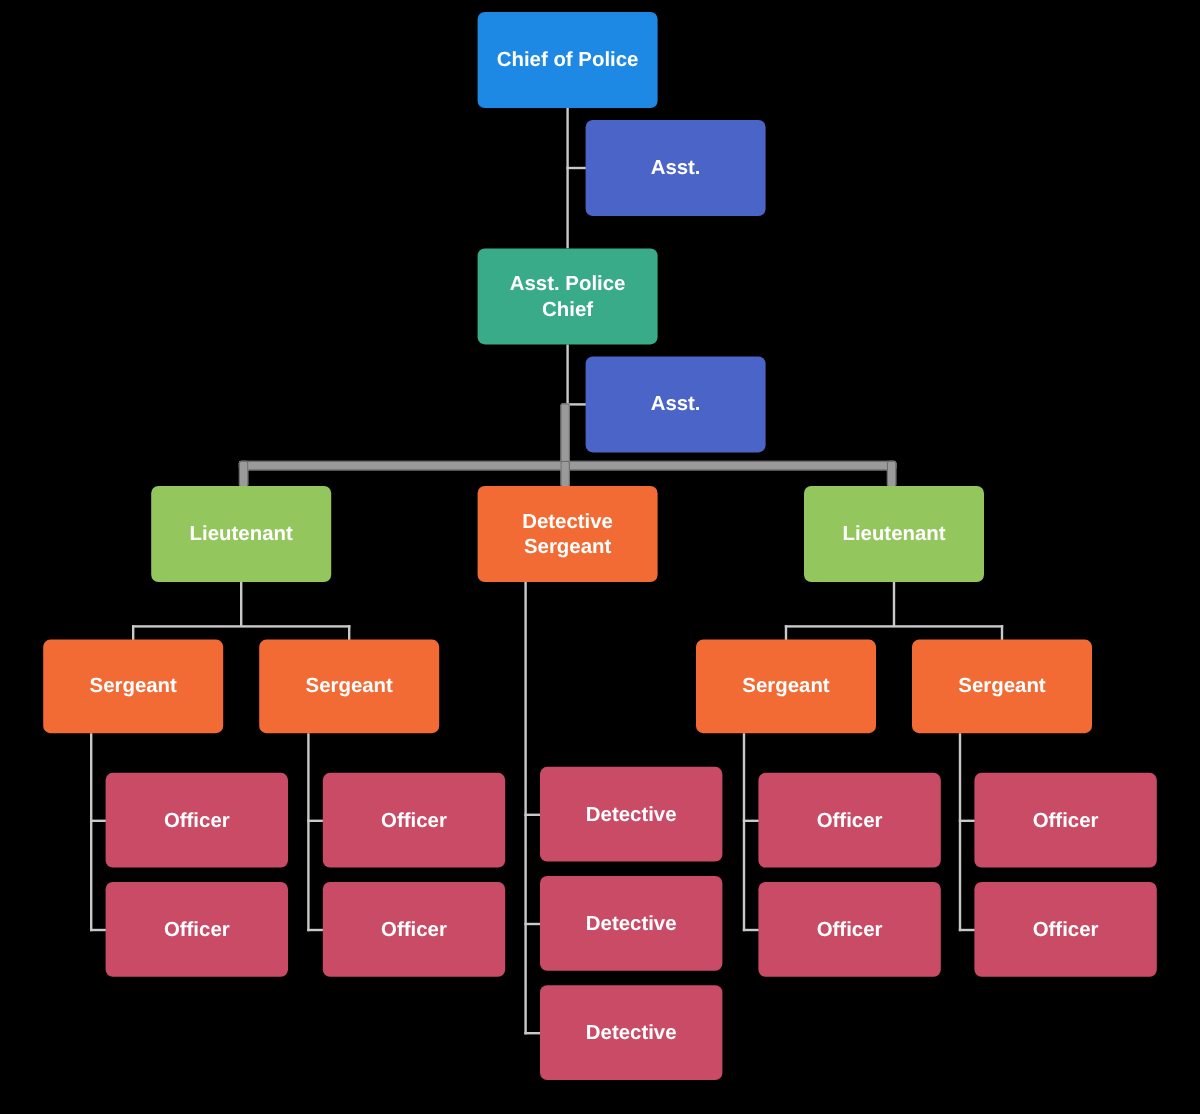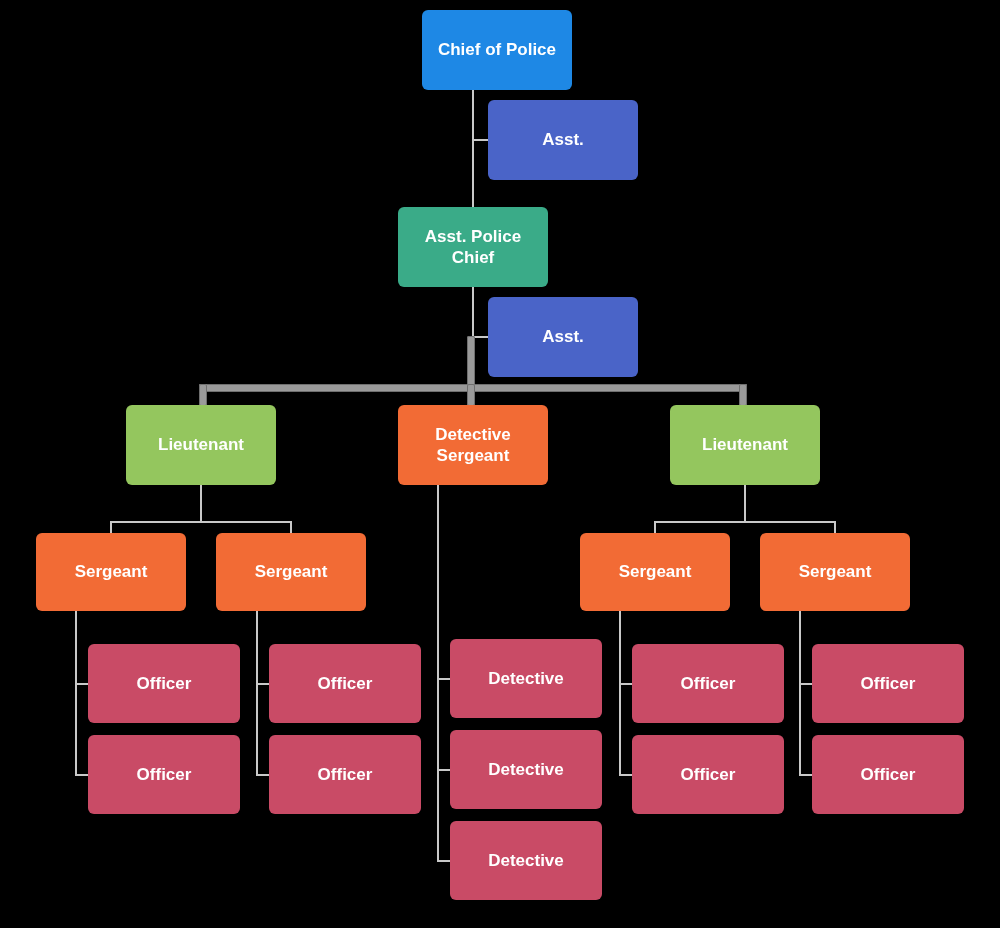--- a/index.html
+++ b/index.html
@@ -80,21 +80,21 @@
       <div class="conn" style="left: 437px; top: 769px; width: 14px; height: 2px; background: rgb(201, 201, 201);"></div>
       <div class="conn" style="left: 437px; top: 860px; width: 14px; height: 2px; background: rgb(201, 201, 201);"></div>
       <div class="conn" style="left: 619px; top: 611px; width: 2px; height: 165px; background: rgb(201, 201, 201);"></div>
       <div class="conn" style="left: 619px; top: 683px; width: 14px; height: 2px; background: rgb(201, 201, 201);"></div>
       <div class="conn" style="left: 619px; top: 774px; width: 14px; height: 2px; background: rgb(201, 201, 201);"></div>
       <div class="conn" style="left: 799px; top: 611px; width: 2px; height: 165px; background: rgb(201, 201, 201);"></div>
       <div class="conn" style="left: 799px; top: 683px; width: 14px; height: 2px; background: rgb(201, 201, 201);"></div>
       <div class="conn" style="left: 799px; top: 774px; width: 14px; height: 2px; background: rgb(201, 201, 201);"></div>
     </div>
   <div id="node-layer">
-      <div class="node" style="left: 398px; top: 10px; width: 150px; height: 80px; background: rgb(30, 136, 229); margin-left: 24px;">
+      <div class="node" style="left: 398px; top: 10px; width: 150px; height: 80px; background: rgb(30, 136, 229);">
         <span class="lbl">Chief of Police</span>
       </div>
       <div class="node" style="left: 488px; top: 100px; width: 150px; height: 80px; background: rgb(74, 100, 200);">
         <span class="lbl">Asst.</span>
       </div>
       <div class="node" style="left: 398px; top: 207px; width: 150px; height: 80px; background: rgb(58, 171, 136);">
         <span class="lbl">Asst. Police
 Chief</span>
       </div>
       <div class="node" style="left: 488px; top: 297px; width: 150px; height: 80px; background: rgb(74, 100, 200);">

